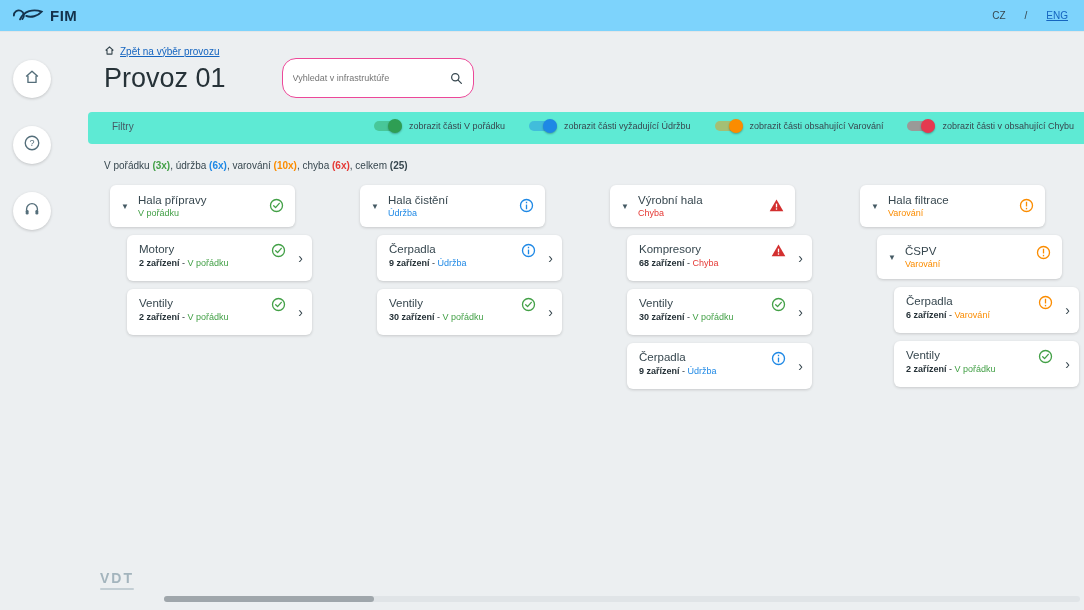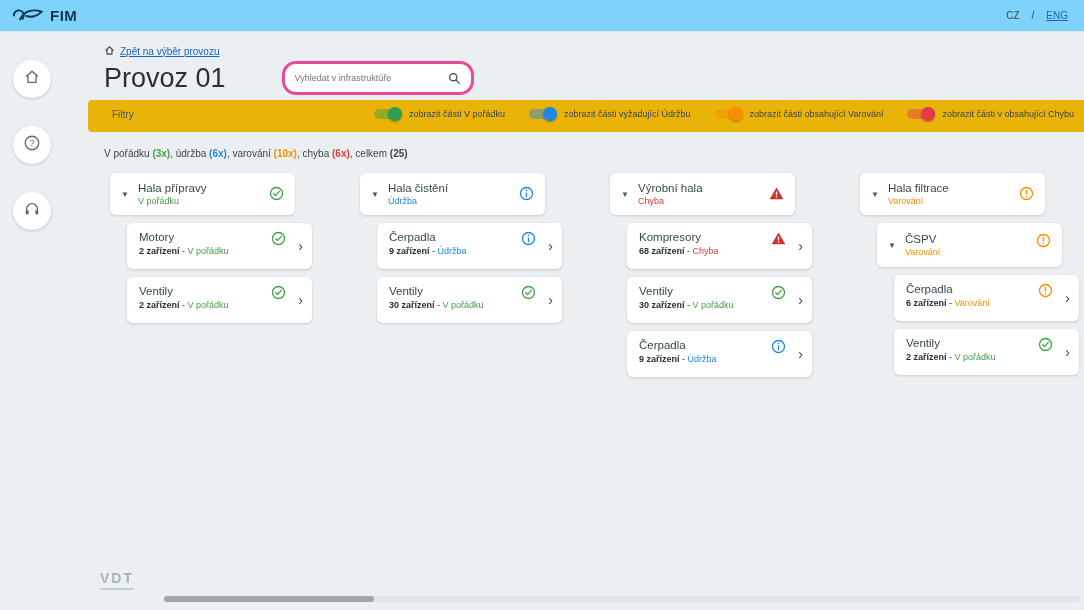--- a/index.html
+++ b/index.html
@@ -4,45 +4,45 @@
 <style>
   *{margin:0;padding:0;box-sizing:border-box;}
   html,body{width:1084px;height:610px;overflow:hidden;background:#eceff1;
     font-family:"Liberation Sans",sans-serif;color:#37474f;}
 
   
   .header{height:32px;background:#7dd3fc;border-bottom:1px solid #e3e6e8;
     display:flex;align-items:center;justify-content:space-between;padding:0 16px 0 10px;}
   .brand{display:flex;align-items:center;gap:6px;}
   .brand-text{font-size:15px;font-weight:bold;color:#14324c;letter-spacing:.5px;}
-  .lang{font-size:10px;color:#37474f;display:flex;gap:12px;align-items:center;}
+  .lang{font-size:10px;color:#37474f;display:flex;gap:19px;align-items:center;}
   .lang a{color:#1565c0;text-decoration:underline;cursor:pointer;}
 
   .layout{display:flex;height:578px;position:relative;}
 
   
   .sidebar{width:64px;padding-top:28px;display:flex;flex-direction:column;align-items:center;gap:28px;}
   .side-btn{width:38px;height:38px;border-radius:50%;background:#fff;
     box-shadow:0 1px 3px rgba(0,0,0,.18);display:flex;align-items:center;justify-content:center;
     cursor:pointer;color:#546e7a;}
 
   
   .main{flex:1;position:relative;padding-top:12px;}
   .breadcrumb{margin-left:40px;display:flex;align-items:center;gap:5px;font-size:10px;height:14px;}
   .breadcrumb a{color:#1565c0;text-decoration:underline;cursor:pointer;}
   .title-row{margin-left:40px;margin-top:2px;display:flex;align-items:center;gap:56px;height:36px;}
   .page-title{font-size:27px;font-weight:400;color:#263238;}
-  .search{width:192px;height:34px;background:#fff;border:3px solid #ec4899;border-radius:14px;
+  .search{width:192px;height:40px;background:#fff;border:1px solid #ec4899;border-radius:14px;
     display:flex;align-items:center;padding:0 10px;}
   .search input{border:0;outline:0;flex:1;font-size:9px;color:#455a64;background:transparent;
     font-family:"Liberation Sans",sans-serif;}
   .search .mag{display:flex;cursor:pointer;}
 
   
-  .filterbar{margin-left:24px;margin-top:4px;height:32px;background:#eab308;border-radius:4px 0 0 4px;
+  .filterbar{margin-left:24px;margin-top:16px;height:32px;background:#5eead4;border-radius:4px 0 0 4px;
     display:flex;align-items:center;padding:0 10px 4px 24px;}
   .filters-label{font-size:10px;color:#455a64;}
   .toggles{margin-left:auto;display:flex;align-items:center;gap:24px;}
   .toggle-group{display:flex;align-items:center;gap:7px;}
   .toggle{position:relative;width:28px;height:14px;cursor:pointer;flex:0 0 auto;}
   .toggle .track{position:absolute;left:0;top:2px;width:28px;height:10px;border-radius:5px;
     background:var(--tc,#999);opacity:.45;}
   .toggle .knob{position:absolute;right:0;top:0;width:14px;height:14px;border-radius:50%;
     background:var(--tc,#999);box-shadow:0 1px 2px rgba(0,0,0,.3);}
   .toggle-label{font-size:9px;color:#37474f;white-space:nowrap;}

